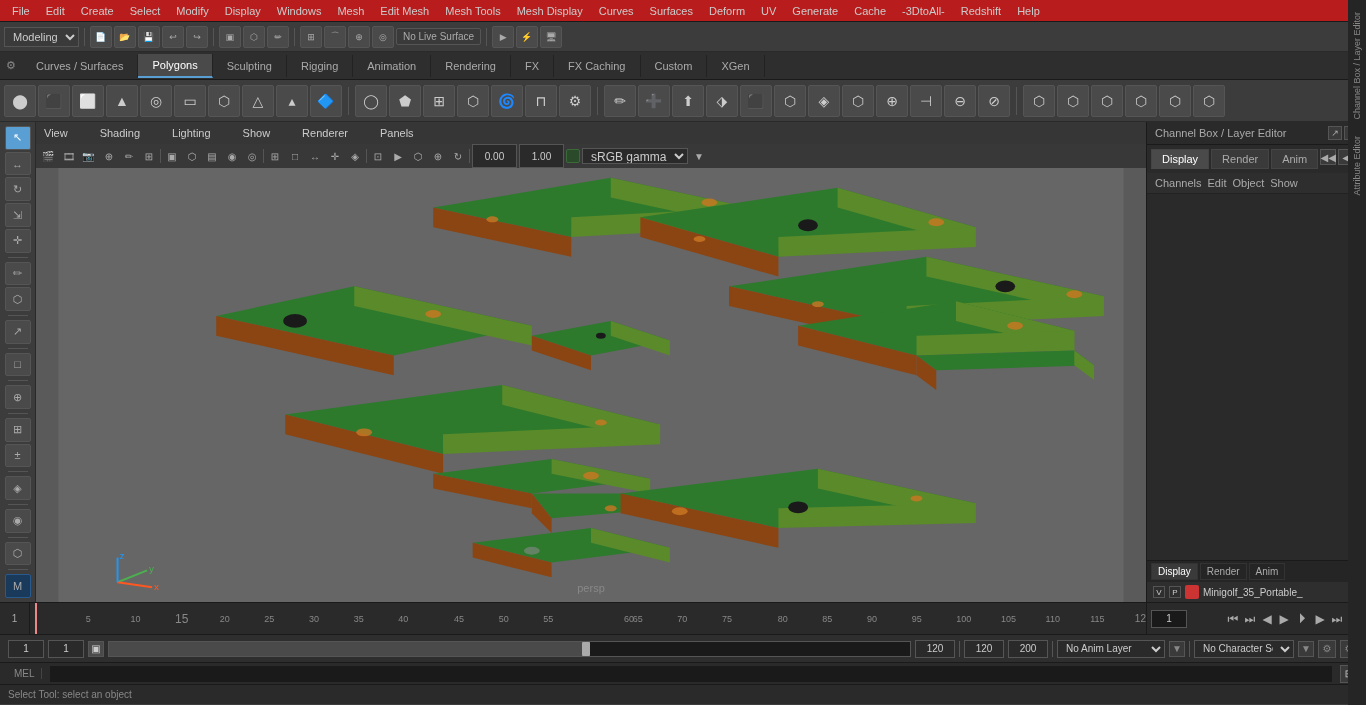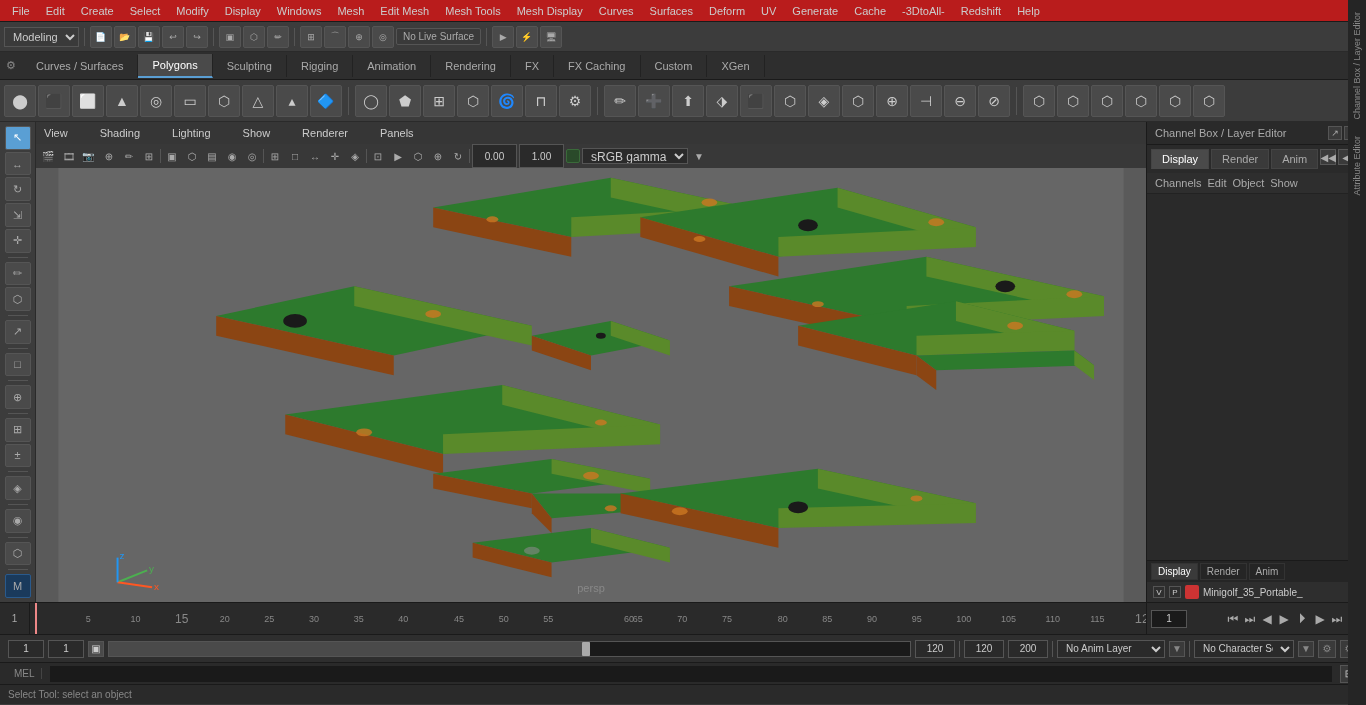--- a/index.html
+++ b/index.html
@@ -472,21 +472,21 @@
         <span style="position:absolute;left:58%;font-size:9px;color:#888;">70</span>
         <span style="position:absolute;left:62%;font-size:9px;color:#888;">75</span>
         <span style="position:absolute;left:67%;font-size:9px;color:#888;">80</span>
         <span style="position:absolute;left:71%;font-size:9px;color:#888;">85</span>
         <span style="position:absolute;left:75%;font-size:9px;color:#888;">90</span>
         <span style="position:absolute;left:79%;font-size:9px;color:#888;">95</span>
         <span style="position:absolute;left:83%;font-size:9px;color:#888;">100</span>
         <span style="position:absolute;left:87%;font-size:9px;color:#888;">105</span>
         <span style="position:absolute;left:91%;font-size:9px;color:#888;">110</span>
         <span style="position:absolute;left:95%;font-size:9px;color:#888;">115</span>
-        <span style="position:absolute;left:99%;font-size:13px;color:#888;">12</span>
+        <span style="position:absolute;left:99%;font-size:10px;color:#888;">12</span>
       </div>
     </div>
   </div>
 
   <div style="display:flex;align-items:center;gap:1px;padding:0 4px;background:#2a2a2a;border-left:1px solid #1a1a1a;width:220px;">
     <input type="text" style="width: 36px; height: 18px; background: rgb(26, 26, 26); border: 1px solid rgb(85, 85, 85); color: rgb(204, 204, 204); font-size: 10px; text-align: center;" value="1">
     <div style="flex:1;"></div>
     <div style="font-size:12px;cursor:pointer;color:#aaa;width:16px;text-align:center;">⏮</div>
     <div style="font-size:12px;cursor:pointer;color:#aaa;width:16px;text-align:center;">⏭</div>
     <div style="font-size:12px;cursor:pointer;color:#aaa;width:16px;text-align:center;">◀</div>

